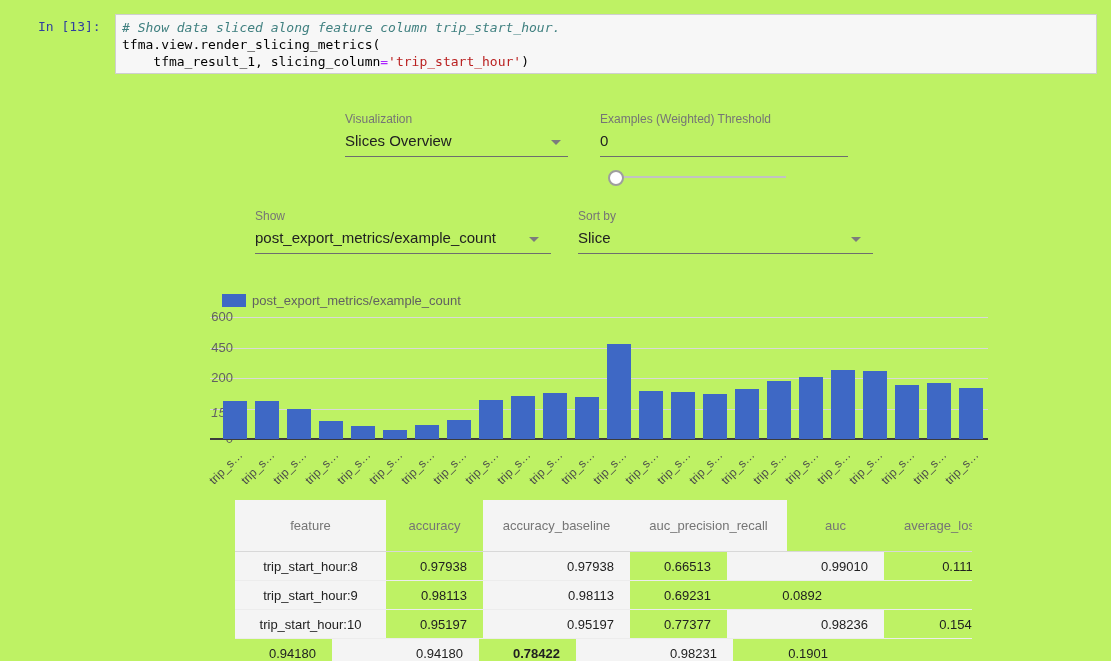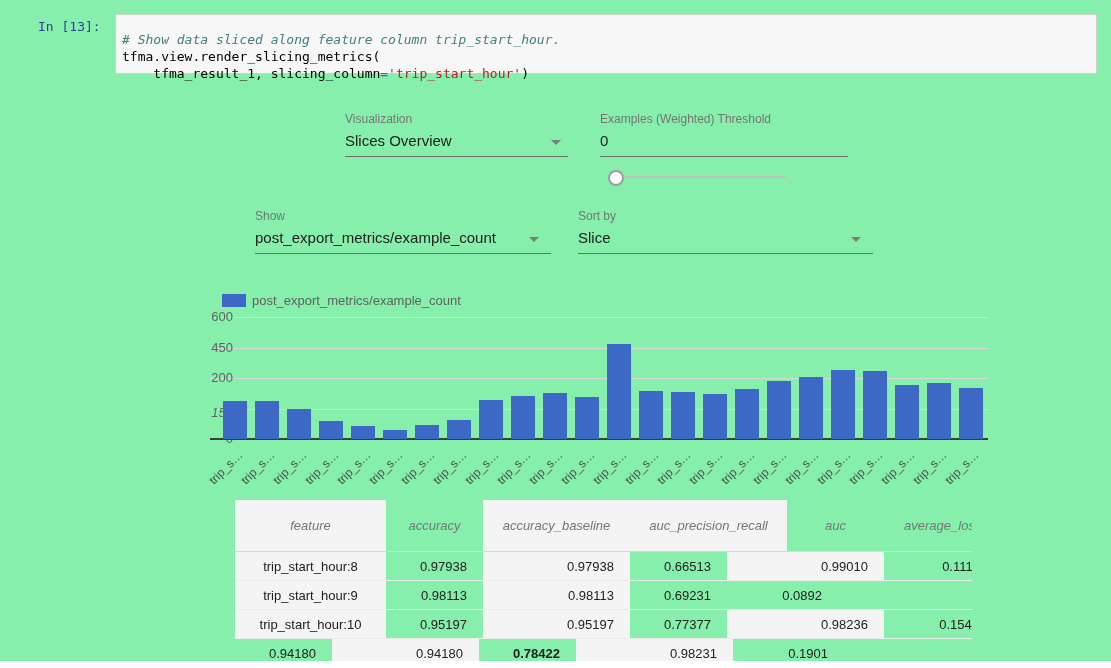--- a/index.html
+++ b/index.html
@@ -1,23 +1,23 @@
 <!DOCTYPE html>
 <html><head>
 <meta charset="utf-8">
 <style>
   html,body { margin:0; padding:0; background:#fff; }
-  .screen { position:relative; width:1111px; height:661px; background:#86efac; overflow:hidden;
+  .screen { position:relative; width:1111px; height:661px; background:#bef264; overflow:hidden;
             font-family:"Liberation Sans", sans-serif; }
 
   
   .prompt { position:absolute; left:38px; top:19px; font:13px "DejaVu Sans Mono", monospace;
             color:#303F9F; white-space:pre; }
   .code-box { position:absolute; left:115px; top:14px; width:982px; height:60px;
-              background:#f7f7f7; border:1px solid #cfcfcf; box-sizing:border-box; padding:16px 6px; }
+              background:#f7f7f7; border:1px solid #cfcfcf; box-sizing:border-box; padding:4px 6px; }
   .code-box pre { margin:0; font:13px/17px "DejaVu Sans Mono", monospace; color:#000; white-space:pre; }
   .tok-comment { color:#408080; font-style:italic; }
   .tok-str { color:#BA2121; }
   .tok-op { color:#AA22FF; }
 
   
   .field { position:absolute; }
   .field-label { font-size:12px; color:#757575; height:15px; }
   .field-value { position:relative; font-size:15px; color:#212121; height:21px;
                  padding:5px 0 3px 0; border-bottom:1px solid #6e6e6e; white-space:nowrap; overflow:hidden; }
@@ -39,21 +39,21 @@
   .baseline { position:absolute; left:25px; width:778px; height:2px; background:#3c3c3c; top:148px; }
   .ytick { position:absolute; left:-4px; width:24px; text-align:right; font-size:13px; color:#616161;margin-left:28px; }
   .bar { position:absolute; width:24px; }
   .xtick { position:absolute; font-size:12px; color:#4a4a4a; white-space:nowrap; height:14px;
            transform:rotate(-45deg); transform-origin:100% 50%; }
 
   
   .metrics-table { position:absolute; left:235px; top:500px; width:737px; height:168px;
                    overflow:hidden; font-size:13px; }
   .t-inner { width:760px; }
-  .t-hrow { display:flex; height:52px; border-bottom:1px solid #d8d8d8; box-sizing:border-box;font-style:italic; }
+  .t-hrow { display:flex; height:52px; border-bottom:1px solid #d8d8d8; box-sizing:border-box; }
   .t-row  { display:flex; height:29px; border-bottom:1px solid #ececec; box-sizing:border-box; }
   .t-row:last-child { border-bottom:none; }
   .t-cell { display:flex; align-items:center; box-sizing:border-box; overflow:hidden; }
   .t-head { justify-content:center; color:#757575; }
   .t-feat { justify-content:center; color:#212121; }
   .t-num  { justify-content:flex-end; padding-right:16px; color:#212121; }
   .stripe { background:#f4f4f4; }
 </style>
 </head>
 <body>

